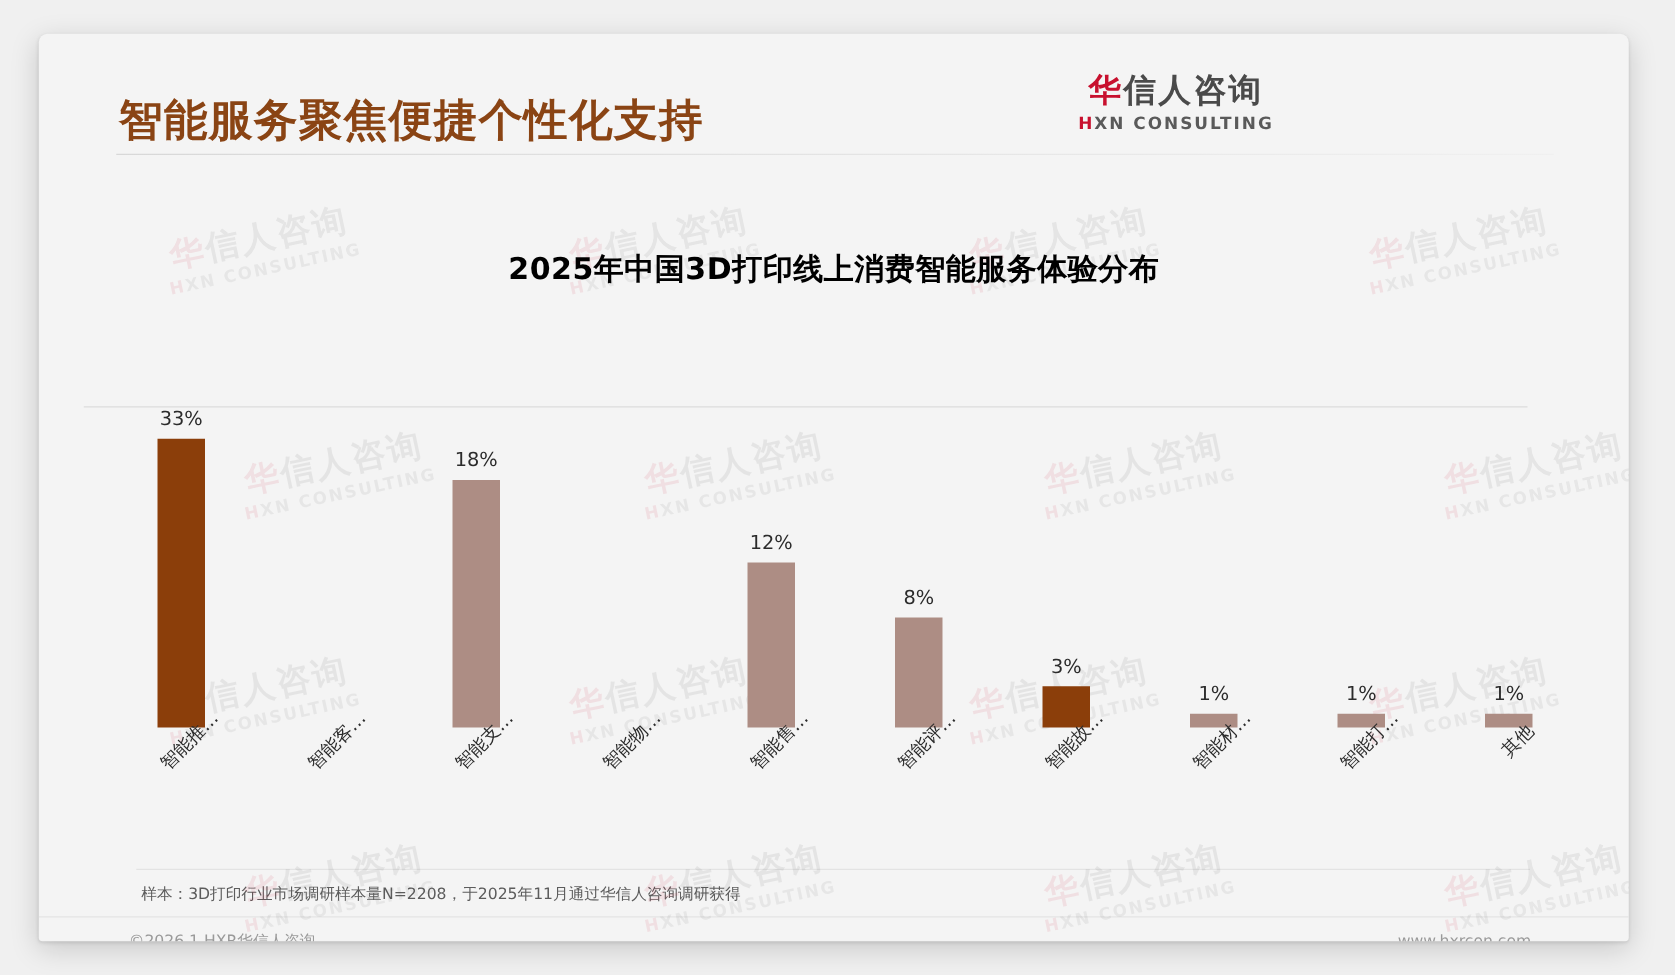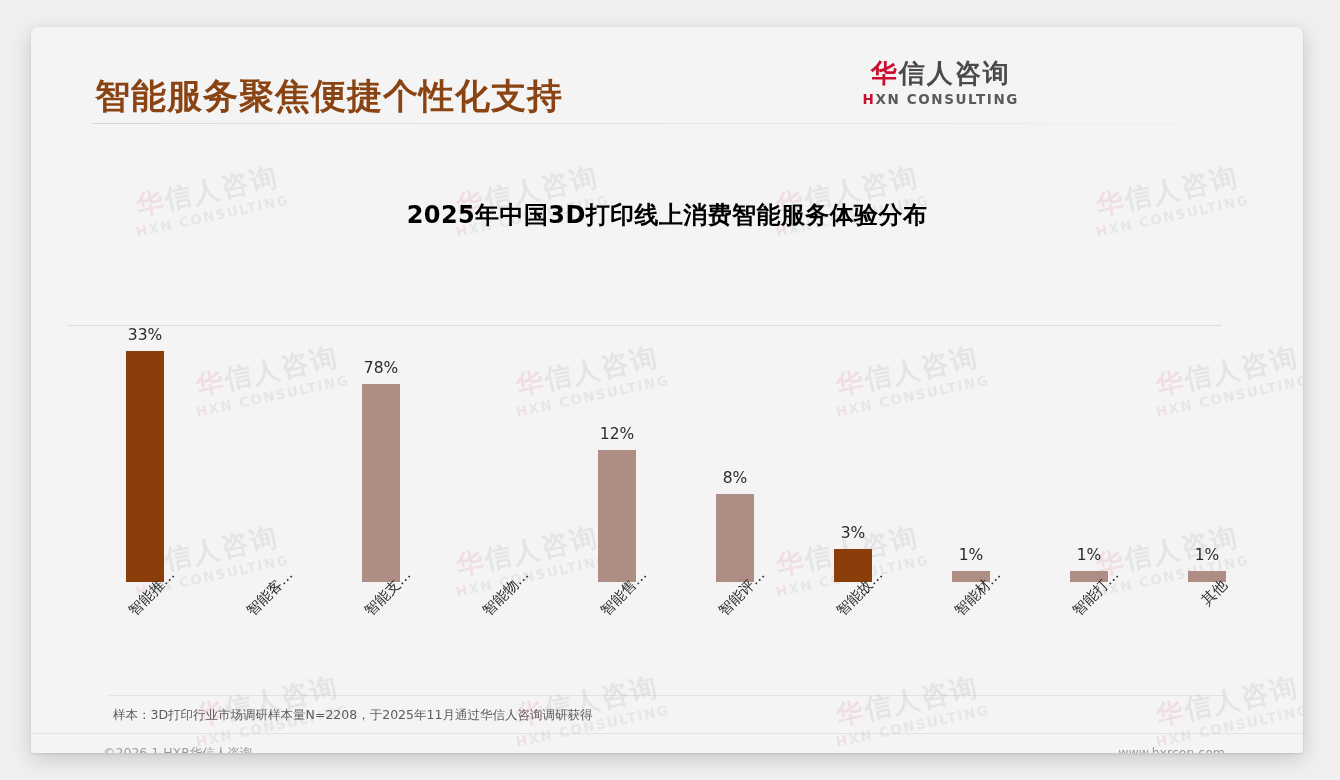--- a/index.html
+++ b/index.html
@@ -325,21 +325,21 @@
     </div>
 
     <div id="chart-title">2025年中国3D打印线上消费智能服务体验分布</div>
     <div id="plot">
         <div class="bar-slot" style="left: 5px;">
           <div class="bar" title="智能推… 21%" style="height: 231px; background: rgb(139, 62, 10);"></div>
           <div class="bar-value" style="bottom: 238px;">33%</div>
         </div>
         <div class="bar-slot" style="left: 241px;">
           <div class="bar" title="智能支… 18%" style="height: 198px; background: rgb(173, 141, 132);"></div>
-          <div class="bar-value" style="bottom: 205px;">78%</div>
+          <div class="bar-value" style="bottom: 205px;">18%</div>
         </div>
         <div class="bar-slot" style="left: 477px;">
           <div class="bar" title="智能售… 12%" style="height: 132px; background: rgb(173, 141, 132);"></div>
           <div class="bar-value" style="bottom: 139px;">12%</div>
         </div>
         <div class="bar-slot" style="left: 595px;">
           <div class="bar" title="智能评… 8%" style="height: 88px; background: rgb(173, 141, 132);"></div>
           <div class="bar-value" style="bottom: 95px;">8%</div>
         </div>
         <div class="bar-slot" style="left: 713px;">

